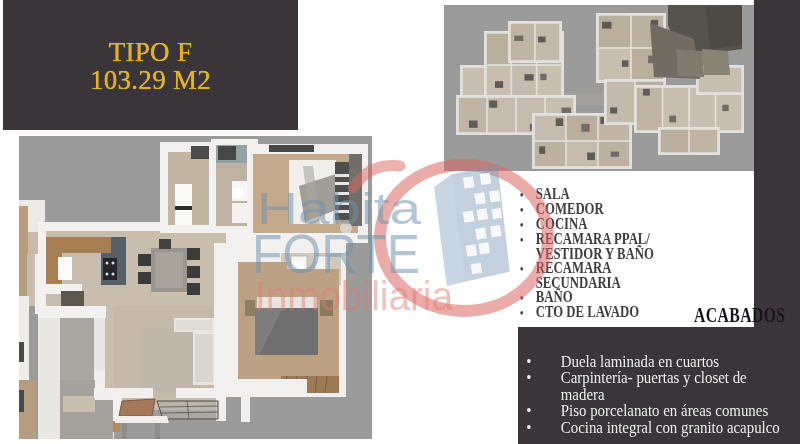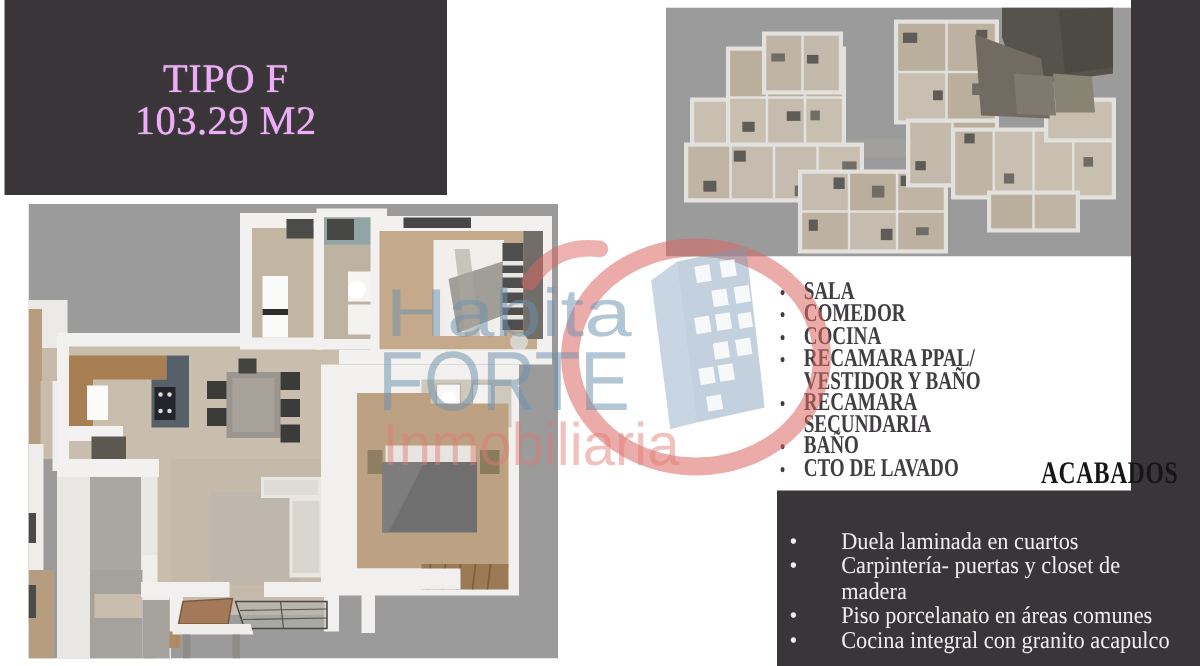--- a/index.html
+++ b/index.html
@@ -3,21 +3,21 @@
 <meta charset="utf-8">
 <style>
   html,body{margin:0;padding:0;background:#ffffff;}
   body{width:800px;height:444px;position:relative;overflow:hidden;
        font-family:"Liberation Serif", serif;-webkit-font-smoothing:antialiased;}
   .abs{position:absolute;}
 </style>
 </head>
 <body>
 
-<div class="abs" style="left:3px;top:0;width:295px;height:130px;background:#393539;color:#f0abfc;text-align:center;">
+<div class="abs" style="left:3px;top:0;width:295px;height:130px;background:#393539;color:#eab308;text-align:center;">
   <div style="font-size:27px;letter-spacing:0.3px;margin-top:38px;line-height:28px;text-shadow:0 0 0.7px rgba(244,242,243,0.85);">TIPO F<br>103.29 M2</div>
 </div>
 
 <div class="abs" style="left:754px;top:0;width:46px;height:444px;background:#393539;"></div>
 
 <div class="abs" style="left:518px;top:327px;width:282px;height:117px;background:#393539;"></div>
 
 <div class="abs" style="left:694px;top:303px;width:200px;color:#16161a;font-weight:bold;font-size:21px;transform:scaleX(0.75);opacity:0.999;transform-origin:0 0;letter-spacing:0.5px;">ACABADOS</div>
 
 <div class="abs" style="left:517px;top:187px;width:300px;color:#403e40;font-weight:bold;font-size:17px;line-height:14.05px;transform:scaleX(0.75);opacity:0.999;transform-origin:0 0;">

